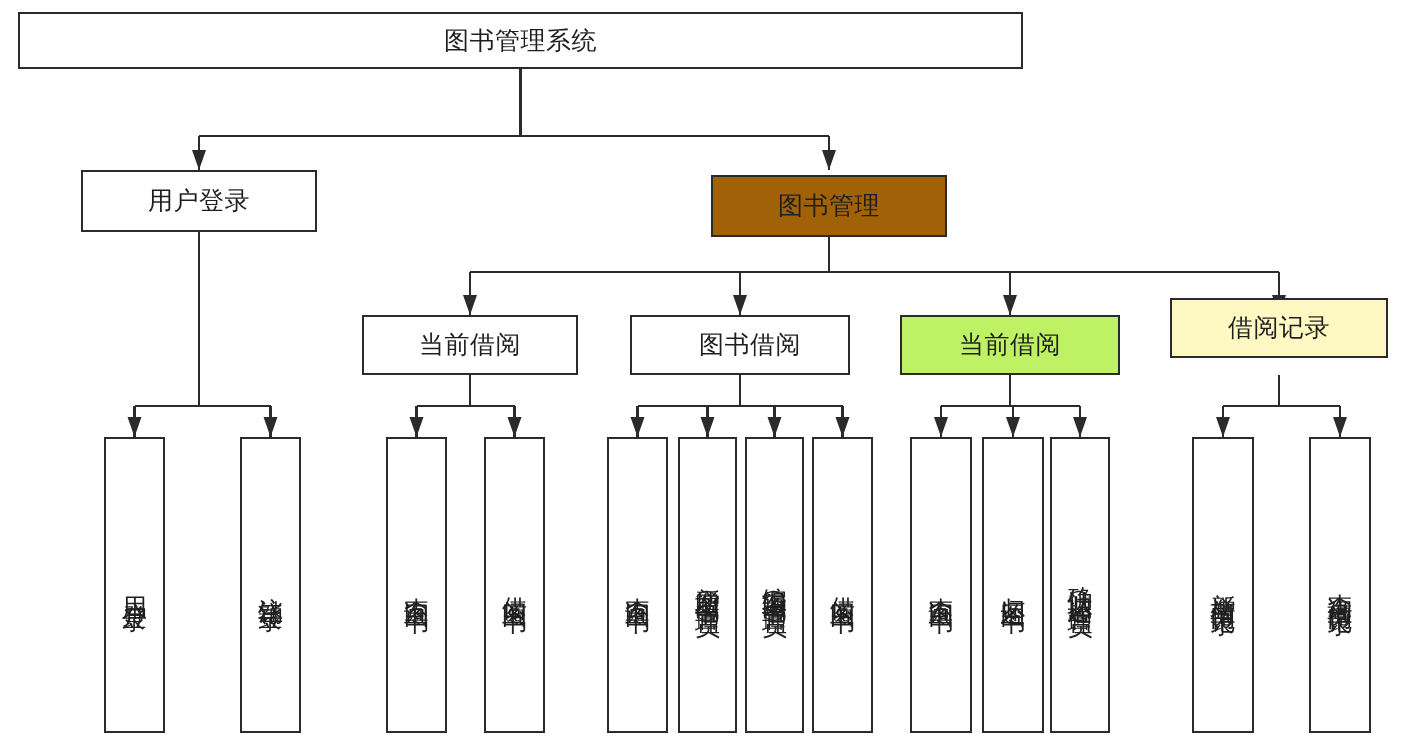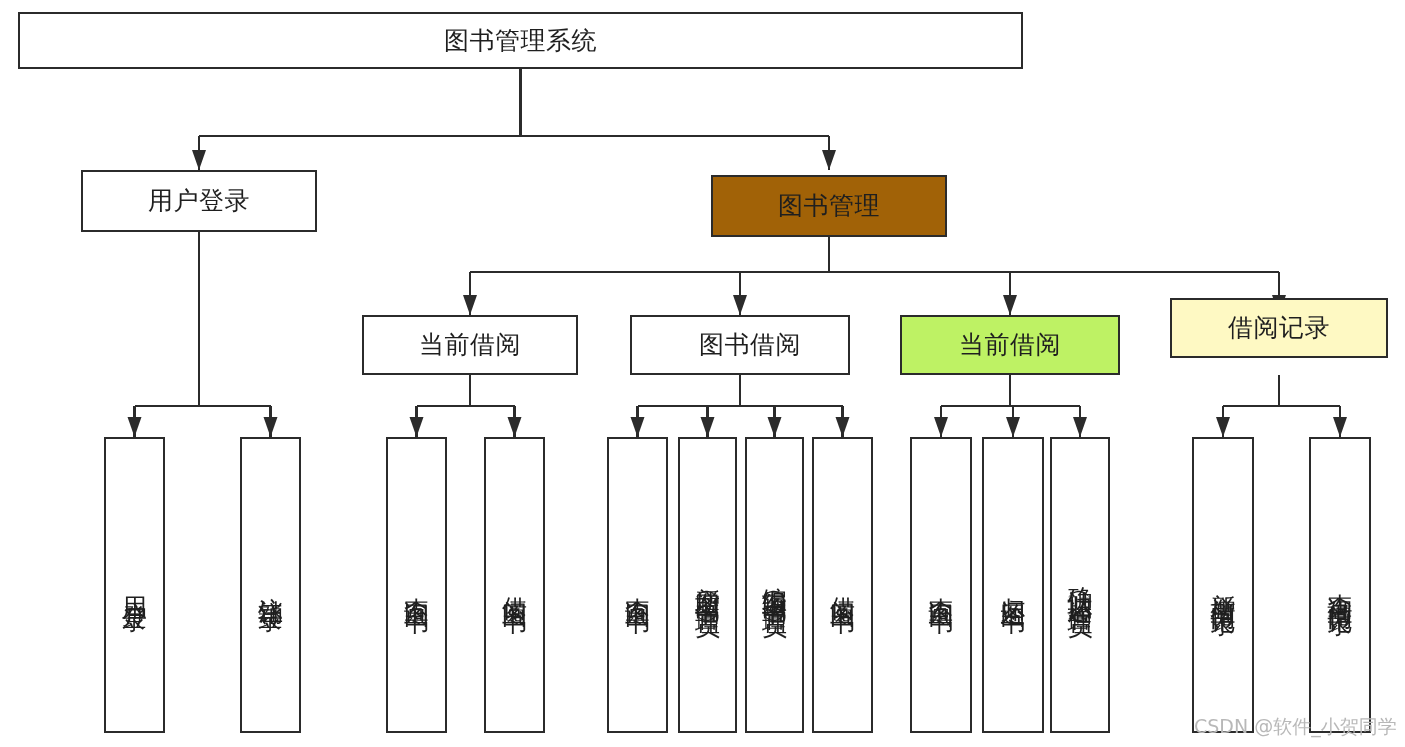--- a/index.html
+++ b/index.html
@@ -187,15 +187,14 @@
         <span class="node-label" style="color: rgb(31, 31, 31);">确认归还（管理员）</span>
       </div>
       <div class="node vert" style="left: 1192px; top: 437px; width: 62px; height: 296px; border-color: rgb(43, 43, 43); background: rgb(255, 255, 255);">
         <span class="node-label" style="color: rgb(31, 31, 31);">新增借阅记录</span>
       </div>
       <div class="node vert" style="left: 1309px; top: 437px; width: 62px; height: 296px; border-color: rgb(43, 43, 43); background: rgb(255, 255, 255);">
         <span class="node-label" style="color: rgb(31, 31, 31);">查询借阅记录</span>
       </div>
     </div>
 
-  <div class="watermark" style="left:1194px; top:714px;">CSDN @软件_小贺同学</div>
 
 </div>
 
 </body></html>

